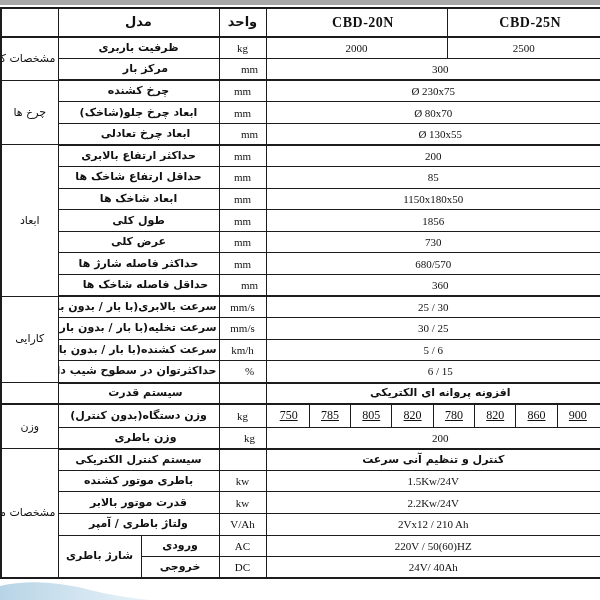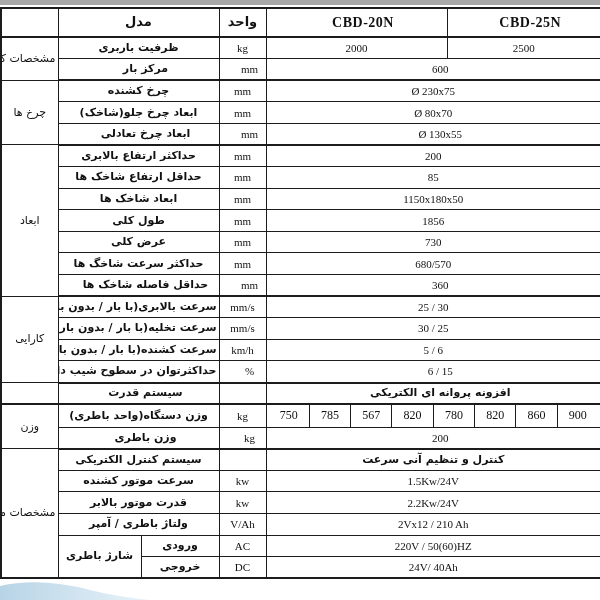--- a/index.html
+++ b/index.html
@@ -28,21 +28,21 @@
   tr.sec td{border-bottom-width:2px;padding-left:16px;}
   td.fa{direction:rtl;font-family:"DejaVu Sans",sans-serif;font-weight:bold;}
   td.lat{font-family:"Liberation Serif",serif;font-size:12px;}
   td.cat{
     border-right-width:2px;border-bottom-width:2px;
     white-space:normal;font-size:10.5px;direction:rtl;padding:0 1px;
   }
   td.uCol{border-left-width:2px;border-right-width:2px;}
   td.v1{border-right-width:2px;}
   td.p0{padding:0;}
-  .wcells{display:flex;width:100%;height:21.6px;}
+  .wcells{display:flex;width:100%;height:21.6px;text-decoration:underline;}
   .wcells span{
     flex:1;display:flex;align-items:center;justify-content:center;
     border-right:1px solid #1c1c1c;
     font-family:"Liberation Serif",serif;font-size:12px;
   }
   .wcells span:last-child{border-right:none;}
   td.subA{border-right-width:1px;white-space:normal;margin-left:23px;}
   .swoosh{position:absolute;left:0;top:578px;}
 </style>
 </head>
@@ -72,21 +72,21 @@
   <tr class="r">
     <td class="cat" rowspan="2">مشخصات کلی</td>
     <td class="fa" colspan="2">ظرفیت باربری</td>
     <td class="lat uCol">kg</td>
     <td class="lat v1">2000</td>
     <td class="lat">2500</td>
   </tr>
   <tr class="r sec">
     <td class="fa" colspan="2">مرکز بار</td>
     <td class="lat uCol">mm</td>
-    <td class="lat" colspan="2">600</td>
+    <td class="lat" colspan="2">300</td>
   </tr>
 
   <tr class="r">
     <td class="cat" rowspan="3">چرخ ها</td>
     <td class="fa" colspan="2">چرخ کشنده</td>
     <td class="lat uCol">mm</td>
     <td class="lat" colspan="2">Ø 230x75</td>
   </tr>
   <tr class="r">
     <td class="fa" colspan="2">ابعاد چرخ جلو(شاخک)</td>
@@ -119,21 +119,21 @@
     <td class="fa" colspan="2">طول کلی</td>
     <td class="lat uCol">mm</td>
     <td class="lat" colspan="2">1856</td>
   </tr>
   <tr class="r">
     <td class="fa" colspan="2">عرض کلی</td>
     <td class="lat uCol">mm</td>
     <td class="lat" colspan="2">730</td>
   </tr>
   <tr class="r">
-    <td class="fa" colspan="2">حداکثر سرعت شاخگ ها</td>
+    <td class="fa" colspan="2">حداکثر فاصله شارژ ها</td>
     <td class="lat uCol">mm</td>
     <td class="lat" colspan="2">680/570</td>
   </tr>
   <tr class="r sec">
     <td class="fa" colspan="2">حداقل فاصله شاخک ها</td>
     <td class="lat uCol">mm</td>
     <td class="lat" colspan="2">360</td>
   </tr>
 
   <tr class="r">
@@ -160,27 +160,27 @@
 
   <tr class="r sec">
     <td class="cat"></td>
     <td class="fa" colspan="2">سیستم قدرت</td>
     <td class="lat uCol"></td>
     <td class="fa" colspan="2">افزونه پروانه ای الکتریکی</td>
   </tr>
 
   <tr class="r">
     <td class="cat" rowspan="2">وزن</td>
-    <td class="fa" colspan="2">وزن دستگاه(واحد باطری)</td>
+    <td class="fa" colspan="2">وزن دستگاه(بدون کنترل)</td>
     <td class="lat uCol">kg</td>
     <td class="p0" colspan="2">
       <div class="wcells">
         <span>750</span>
         <span>785</span>
-        <span>567</span>
+        <span>805</span>
         <span>820</span>
         <span>780</span>
         <span>820</span>
         <span>860</span>
         <span>900</span>
       </div>
     </td>
   </tr>
   <tr class="r sec">
     <td class="fa" colspan="2">وزن باطری</td>
@@ -188,21 +188,21 @@
     <td class="lat" colspan="2">200</td>
   </tr>
 
   <tr class="r">
     <td class="cat" rowspan="6">مشخصات موتور و باطری</td>
     <td class="fa" colspan="2">سیستم کنترل الکتریکی</td>
     <td class="lat uCol"></td>
     <td class="fa" colspan="2">کنترل و تنظیم آنی سرعت</td>
   </tr>
   <tr class="r">
-    <td class="fa" colspan="2">سرعت موتور کشنده</td>
+    <td class="fa" colspan="2">باطری موتور کشنده</td>
     <td class="lat uCol">kw</td>
     <td class="lat" colspan="2">1.5Kw/24V</td>
   </tr>
   <tr class="r">
     <td class="fa" colspan="2">قدرت موتور بالابر</td>
     <td class="lat uCol">kw</td>
     <td class="lat" colspan="2">2.2Kw/24V</td>
   </tr>
   <tr class="r">
     <td class="fa" colspan="2">ولتاژ باطری / آمپر</td>

